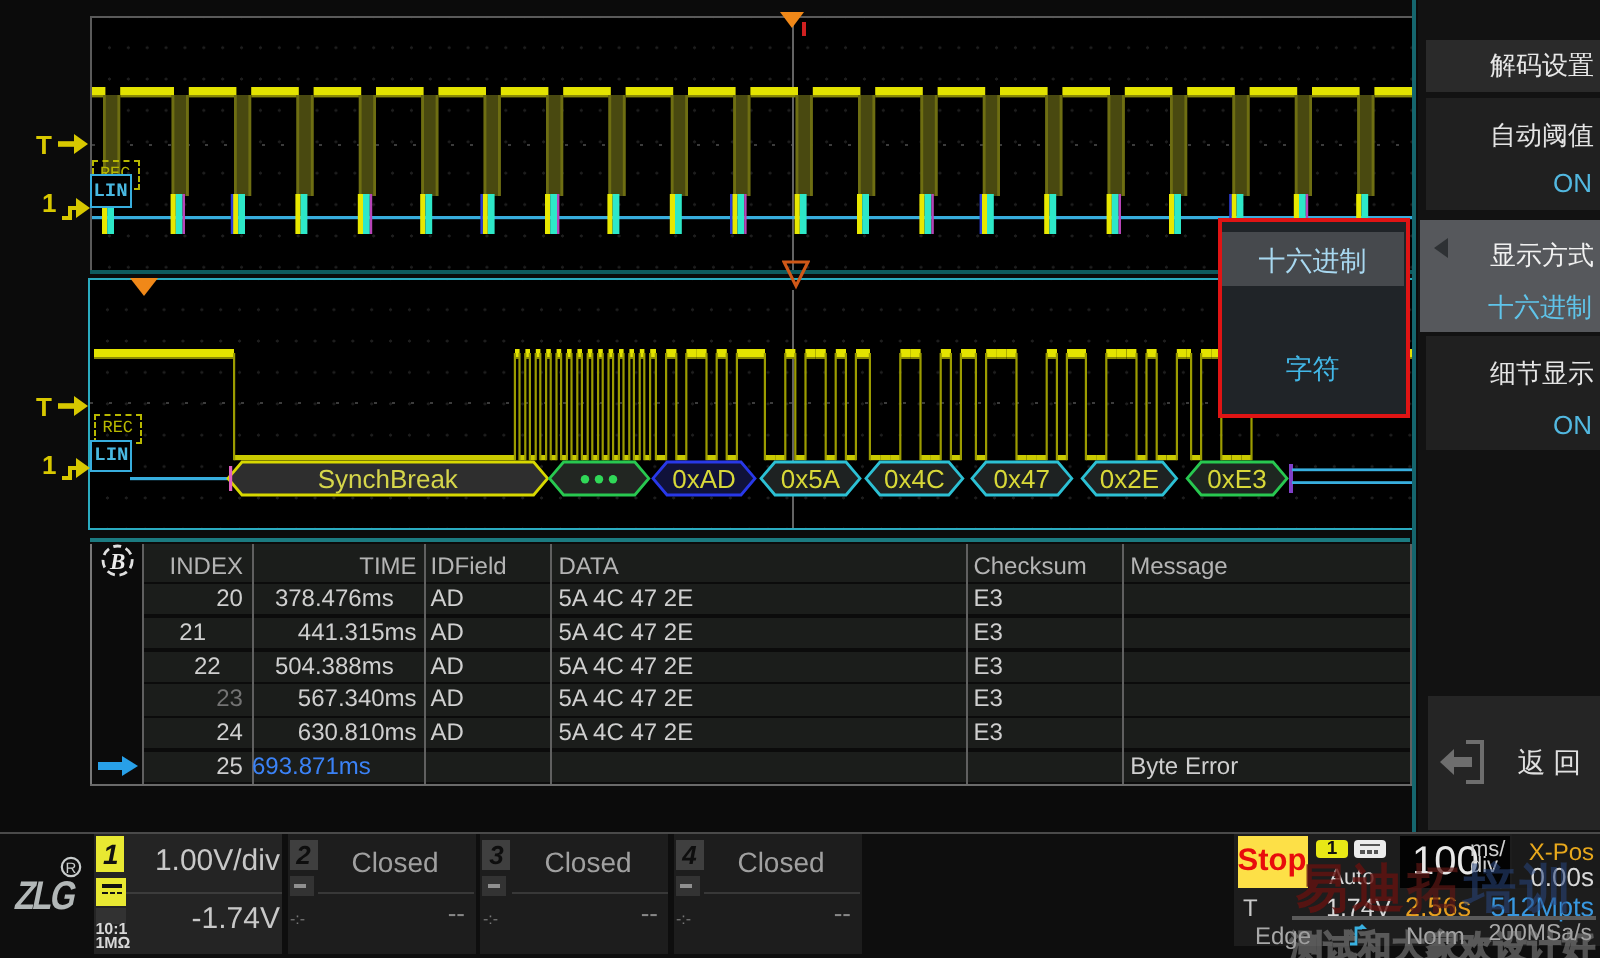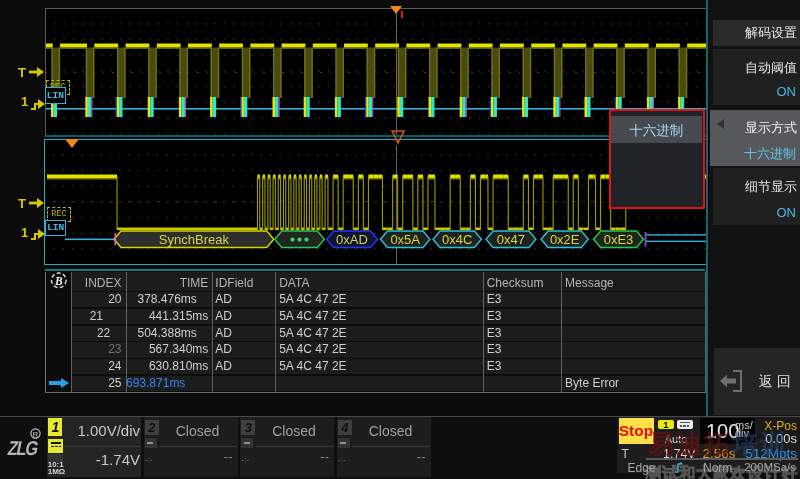--- a/index.html
+++ b/index.html
@@ -552,20 +552,21 @@
     <path d="M14,2 h8 v20 h-8" fill="none" stroke="#6e6e6e" stroke-width="2"></path>
     <rect x="8" y="9.5" width="9" height="5" fill="#6e6e6e"></rect>
     <polygon points="8,5.5 8,18.5 1,12" fill="#6e6e6e"></polygon>
   </svg>
   <div class="abs" style="left:45px;top:24.5px;color:#e0e0e0;font-size:14px;white-space:nowrap;">返 回</div>
 </div>
 
 <div class="abs" style="left:609px;top:108.5px;width:95.5px;height:100px;background:#202428;border:2.5px solid #e01414;box-sizing:border-box;">
   <div class="abs" style="left:0px;top:5px;width:90.5px;height:27.5px;background:#46494d;"></div>
   <div class="abs" style="left:0;top:11px;width:90.5px;text-align:center;color:#a8d8f0;font-size:13.5px;">十六进制</div>
+  <div class="abs" style="left:0;top:65px;width:90.5px;text-align:center;color:#42b8e8;font-size:13.5px;">字符</div>
 </div>
 
 <div class="abs" style="left:0;top:415.5px;width:800px;height:1.5px;background:#4a4a4a;"></div>
 <div class="abs" style="left:0;top:417px;width:800px;height:62px;background:#0e0e0e;"></div>
 
 <svg class="abs" style="left:0px;top:424px" width="60" height="54">
   <g transform="translate(5,30.5) scale(0.82,1) skewX(-14)">
     <text x="2" y="0" font-size="20" font-weight="bold" fill="#b2b7b7" font-family="Liberation Sans,sans-serif" letter-spacing="-1.5">ZLG</text>
   </g>
   <circle cx="35.5" cy="9.5" r="4.6" fill="none" stroke="#c8cccc" stroke-width="1.1"></circle>

